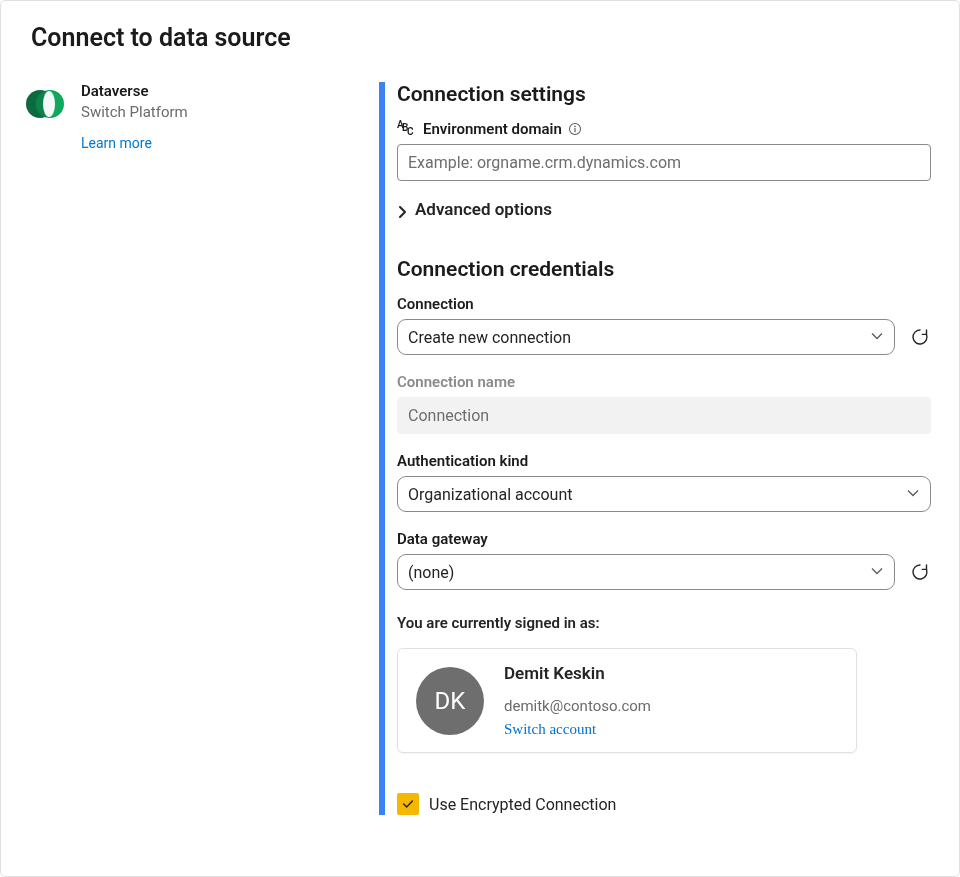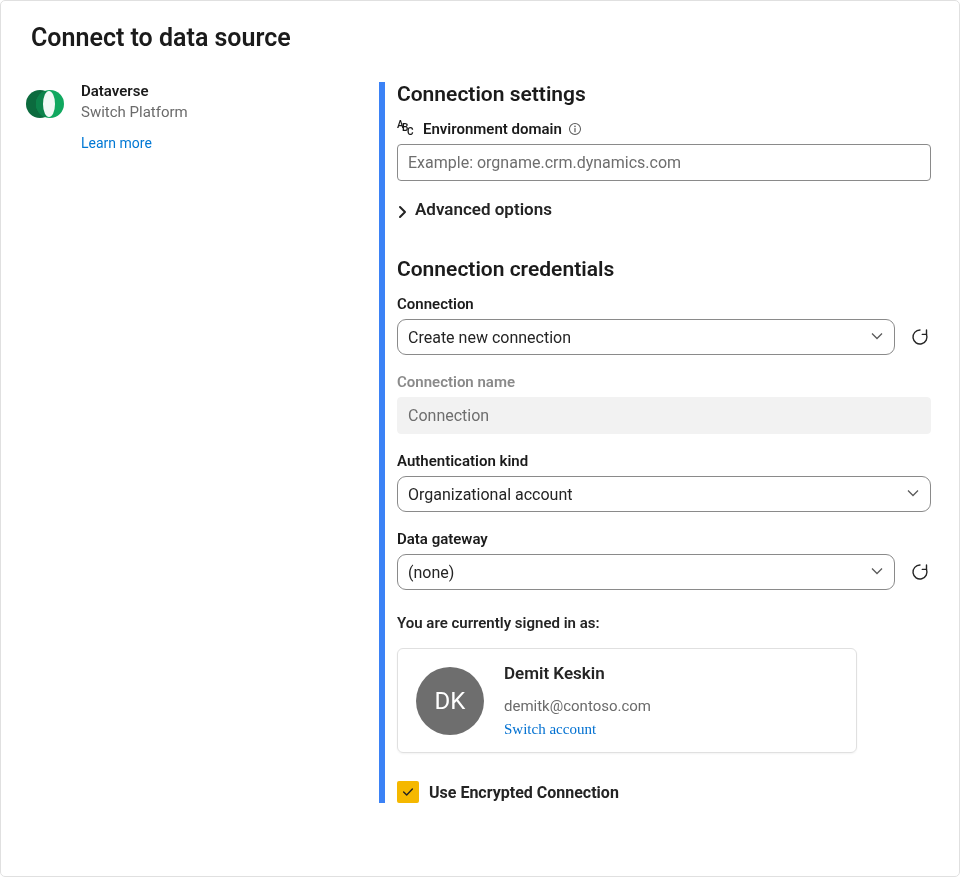--- a/index.html
+++ b/index.html
@@ -180,22 +180,22 @@
     color: #fff;
     display:flex; align-items:center; justify-content:center;
     font-size: 24px;
     font-weight: 400;
   }
   .acct-name { font-size: 17px; font-weight: 600; }
   .acct-email { font-size: 15px; color: #6b6b6b; margin-top:14px; }
   .switch-link { color:#0070d1; font-size:15px; margin-top:6px; cursor:pointer; display:inline-block;font-family:Liberation Serif, serif; }
 
   .checkbox-row {
-    margin-top: 28px;
-    display:flex; align-items:center; gap:10px;font-weight:bold;
+    margin-top: 40px;
+    display:flex; align-items:center; gap:10px;
   }
   .checkbox {
     width: 22px; height: 22px;
     background: #f5b800;
     border-radius: 2px;
     display:flex; align-items:center; justify-content:center;
     cursor:pointer;
   }
   .checkbox svg { width:14px; height:14px; }
   .checkbox-label { font-size:16px; }

